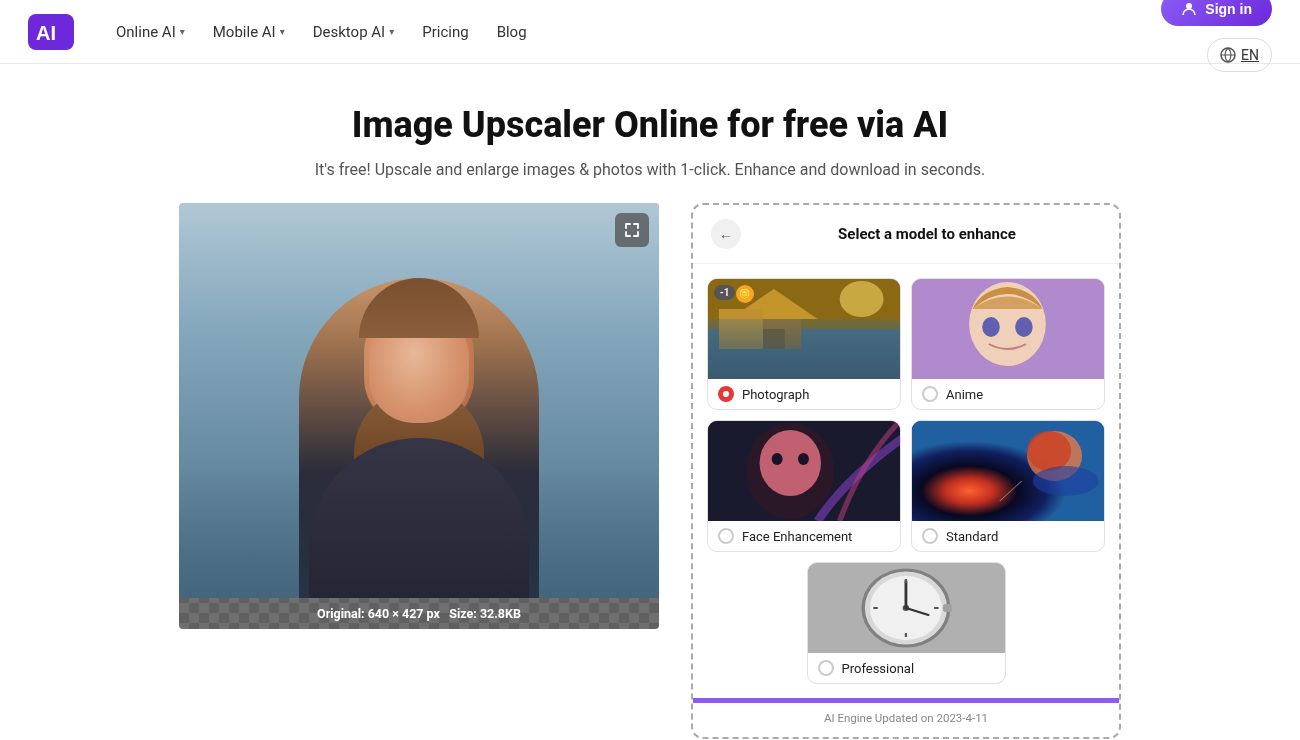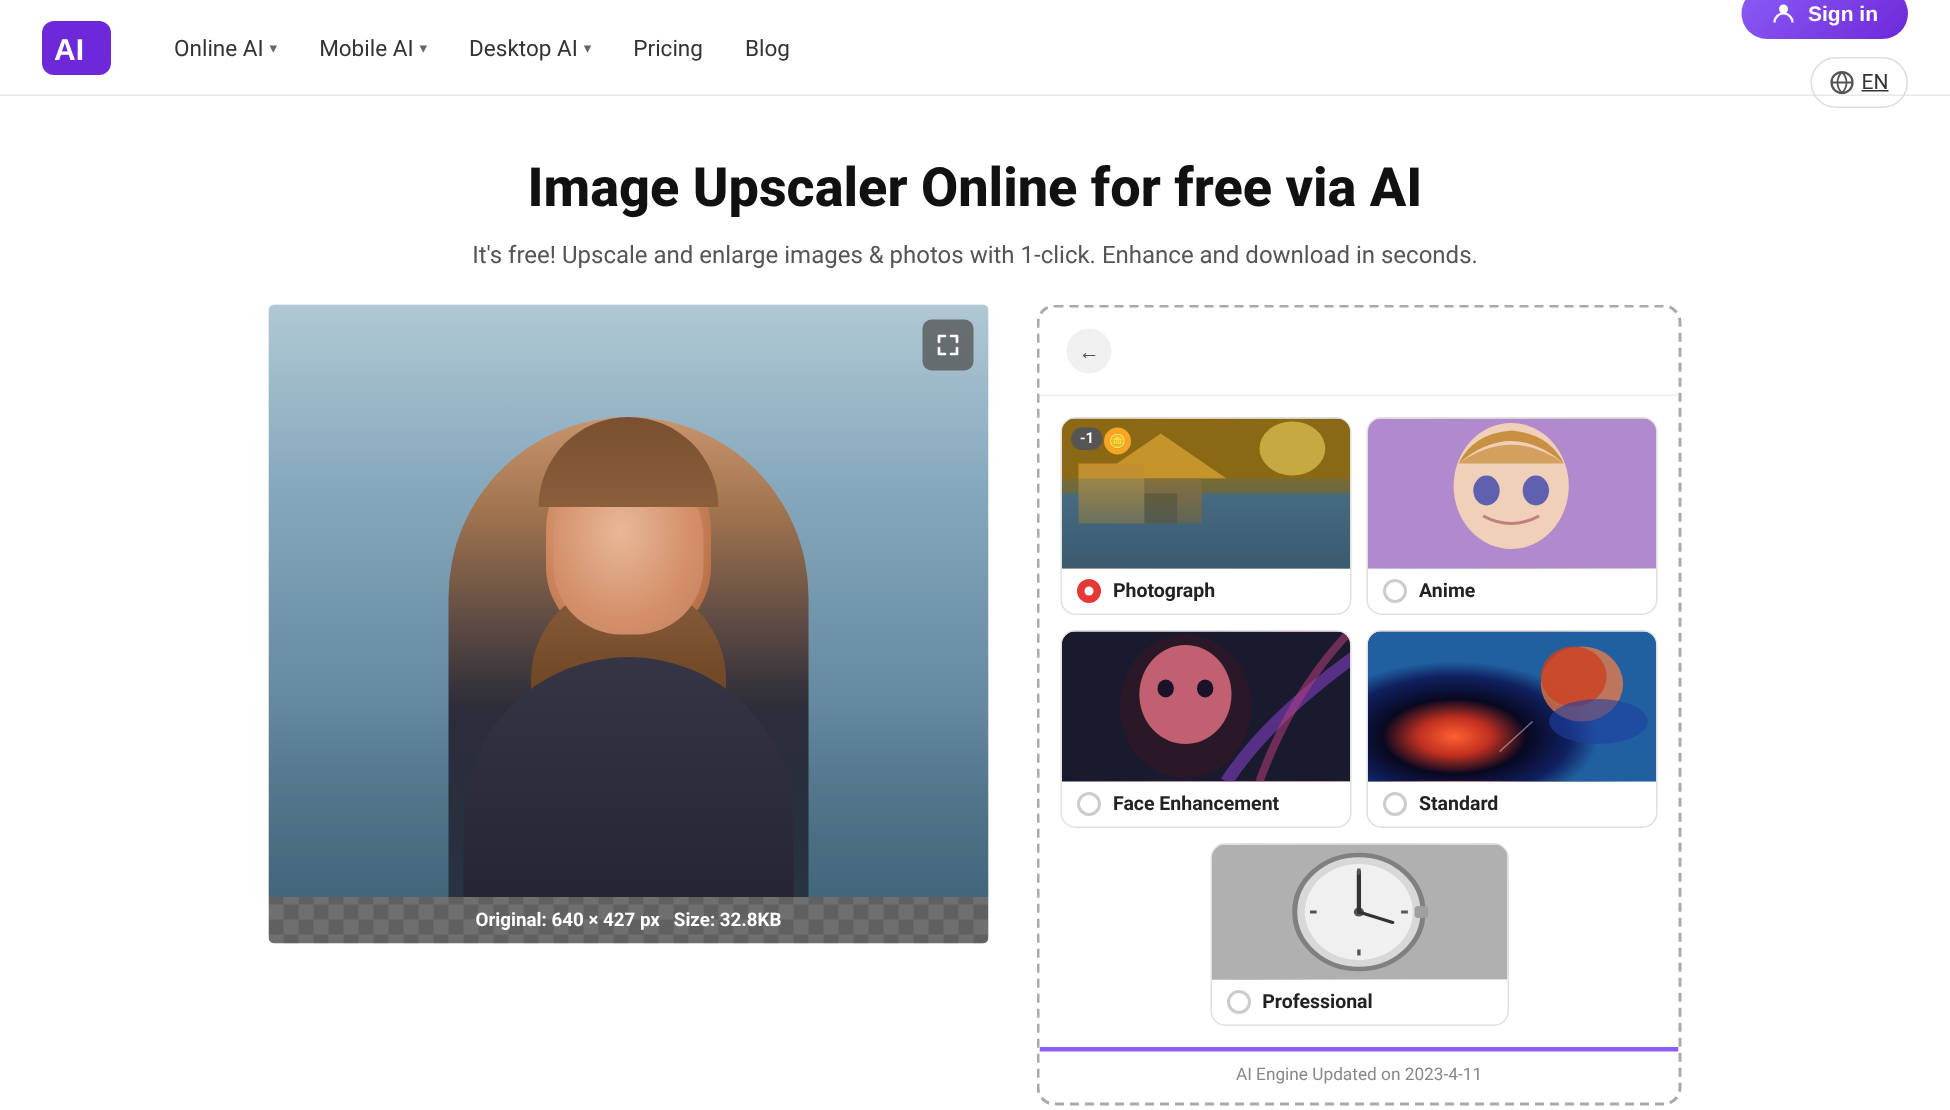--- a/index.html
+++ b/index.html
@@ -311,35 +311,35 @@
     }
     .radio-circle.selected-radio::after {
       content: '';
       width: 6px;
       height: 6px;
       border-radius: 50%;
       background: #fff;
     }
     .model-label-text {
       font-size: 13px;
-      font-weight: 700;
+      font-weight: 400;
       color: #222;
     }
     
     .model-card-full {
       grid-column: 1 / -1;
       width: 50%;
       margin: 0 auto;
     }
     .model-footer {
       text-align: center;
       font-size: 11.5px;
       color: #888;
       padding: 8px 14px 12px;
-      border-top: 3px solid #8b5cf6;
+      border-top: 5px solid #8b5cf6;
     }
   </style>
 </head>
 <body>
 
 <nav class="navbar">
   <div class="navbar-logo">
     <svg class="logo-icon" viewBox="0 0 46 36" fill="none">
       <rect width="46" height="36" rx="8" fill="#6d28d9"></rect>
       <text x="8" y="26" font-size="20" font-weight="900" fill="white" font-family="Arial">AI</text>
@@ -416,20 +416,21 @@
         <span>Size: 32.8KB</span>
       </div>
     </div>
   </div>
 
   <div class="model-selector">
     <div class="model-header">
       <div class="back-btn">
         <span>←</span>
       </div>
+      <div class="model-header-title">Select a model to enhance</div>
     </div>
 
     <div class="model-grid">
 
       <div class="model-card selected">
         <div class="model-img img-photo">
           <span class="badge-minus1">-1</span>
           <span class="badge-coin">🪙</span>
 
           <svg style="position:absolute;bottom:0;left:0;width:100%;height:100%" viewBox="0 0 175 100" preserveAspectRatio="none">

